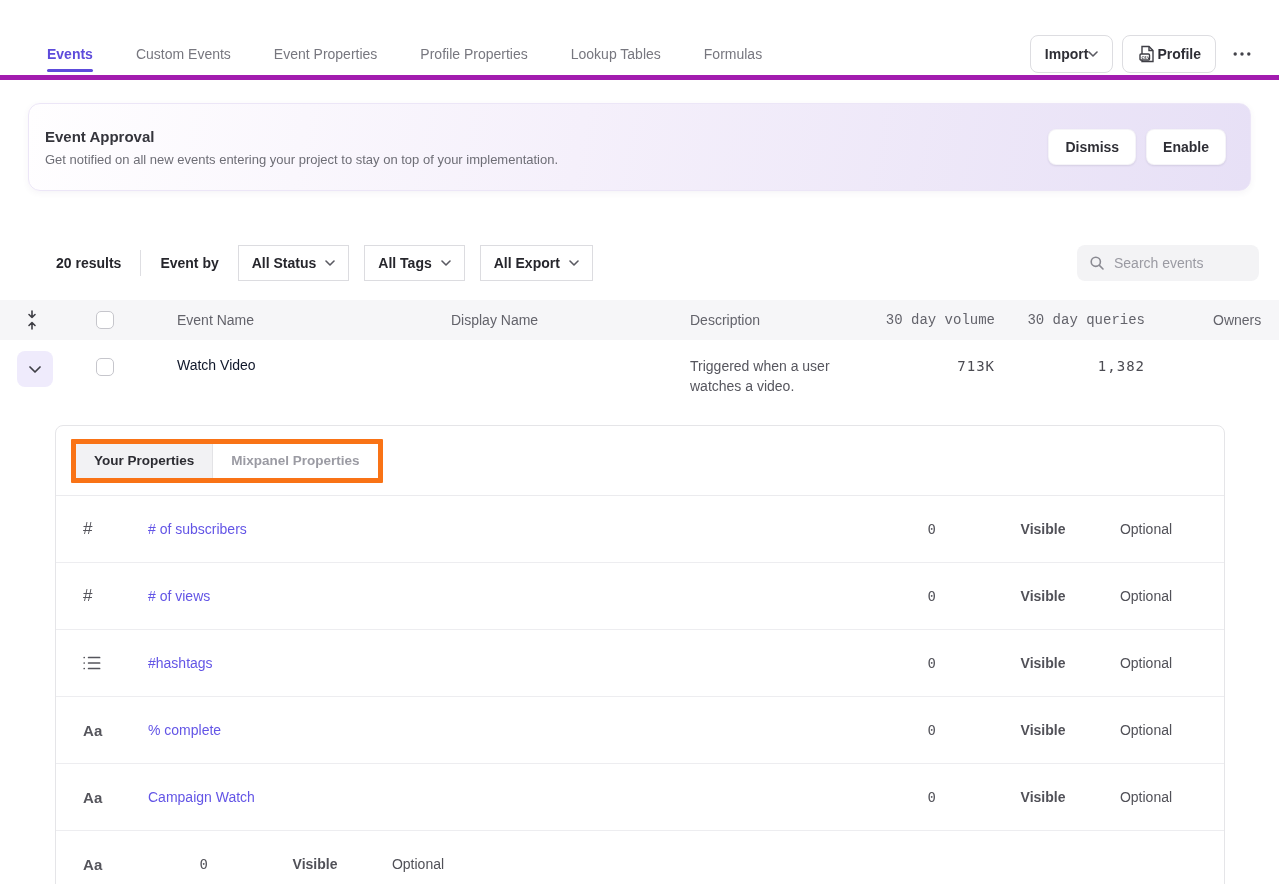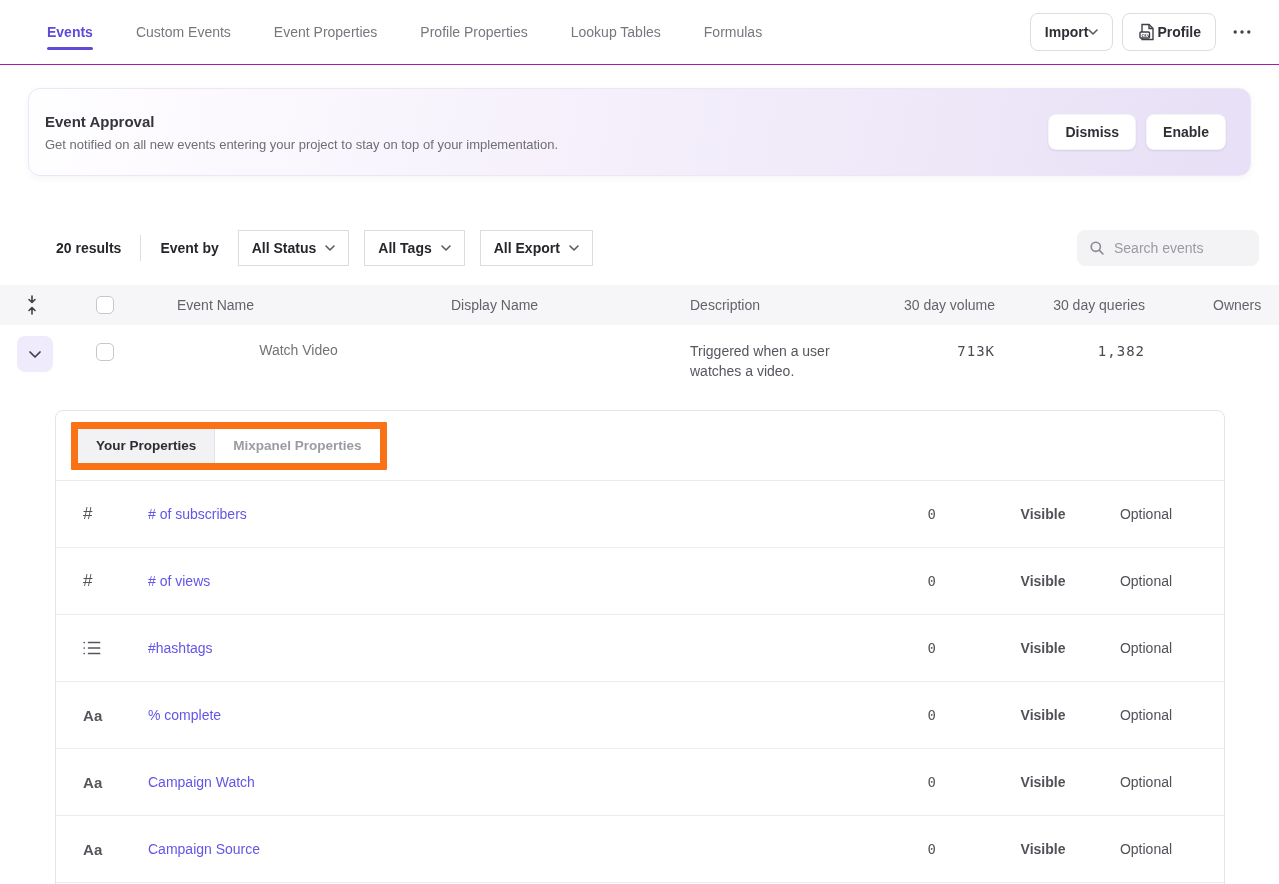--- a/index.html
+++ b/index.html
@@ -1,21 +1,21 @@
 <!DOCTYPE html>
 <html><head>
 <meta charset="utf-8">
 <style>
   * { margin:0; padding:0; box-sizing:border-box; }
   html,body { width:1279px; height:884px; overflow:hidden; background:#fff;
     font-family:"Liberation Sans", sans-serif; color:#3c3c43; }
 
   
-  .topnav { display:flex; align-items:center; height:65px; border-bottom:1px solid #a21caf;
-    padding:0 20px 0 47px; background:#fff; }
+  .topnav { display:flex; align-items:center; height:48px; border-bottom:5px solid #a21caf;
+    padding:0 20px 0 47px; background:#fff;margin-top:32px; }
   .tabs { display:flex; gap:43px; align-items:center; }
   .tab { font-size:14px; font-weight:500; color:#77777f; cursor:pointer; position:relative; white-space:nowrap; }
   .tab.active { color:#5d4bdb; font-weight:700; }
   .tab.active::after { content:""; position:absolute; left:0; right:0; top:calc(100% + 7px);
     height:3px; border-radius:3px; background:#5d4bdb; }
   .nav-actions { margin-left:auto; display:flex; align-items:center; gap:9px; }
   .btn { display:inline-flex; align-items:center; gap:0; border:1px solid #dddde1; border-radius:8px;
     background:#fff; padding:0 14px; height:38px; font-size:14px; font-weight:600; color:#2f2f36; cursor:pointer; }
   .more-btn { padding:4px 8px; cursor:pointer; display:inline-flex; }
 
@@ -43,44 +43,44 @@
     display:flex; align-items:center; padding:0 12px; gap:9px; }
   .search input { border:none; background:transparent; outline:none; font-size:14px; color:#3c3c43;
     width:100%; font-family:inherit; }
   .search input::placeholder { color:#9a9aa2; }
 
   
   .grid-cols { display:grid; grid-template-columns:64px 67px 259px 224px 191px 115px 140px 128px 1fr;gap:15px; }
   .thead { margin-top:19px; height:40px; background:#f6f6f8; align-items:center;
     font-size:14px; font-weight:500; color:#63636b; }
   .pl16 { padding-left:16px; }
-  .t-right { text-align:right; }
+  .t-right { text-align:right;font-family:Liberation Mono, monospace; }
   .th-queries { padding-right:5px; }
   .th-owners { padding-left:48px; }
   .collapse-cell { display:flex; justify-content:center; }
   .checkbox { width:18px; height:18px; border:1.5px solid #c6c6cc; border-radius:5px; background:#fff;
     margin-left:17px; cursor:pointer; }
   .thead .checkbox { margin-top:0; }
 
   .trow { height:75px; align-items:start; font-size:14px; background:#fff; }
   .expand-btn { width:36px; height:36px; background:#efebfc; border-radius:8px; margin:11px 0 0 17px;
     display:flex; align-items:center; justify-content:center; cursor:pointer; }
   .trow .checkbox { margin-top:18px; }
-  .event-link { padding:17px 0 0 16px; color:#737373; cursor:pointer;text-align:center; }
+  .event-link { padding:17px 0 0 16px; color:#0f172a; cursor:pointer; }
   .desc { padding:16px 0 0 16px; color:#56565e; line-height:20px; max-width:180px; }
   .num { font-family:"DejaVu Sans Mono", monospace; color:#4b4b52; letter-spacing:1px; }
   .cell-vol { padding-top:18px; }
   .cell-q { padding-top:18px; padding-right:5px; }
   .row-more { padding-top:15px; display:flex; justify-content:center; cursor:pointer; }
 
   
   .panel { margin:10px 0 0 55px; width:1170px; border:1px solid #e5e5e8; border-radius:8px;
     background:#fff; height:560px; }
   .panel-head { height:70px; border-bottom:1px solid #ebebee; display:flex; align-items:center; padding:0 15px; }
-  .seg-group { display:inline-flex; border:7px solid #f97316; border-radius:1px; overflow:hidden; }
+  .seg-group { display:inline-flex; border:5px solid #f97316; border-radius:1px; overflow:hidden; }
   .seg { height:34px; display:inline-flex; align-items:center; padding:0 18px; font-size:13.5px;
     font-weight:600; cursor:pointer; white-space:nowrap; }
   .seg.active { background:#f2f2f4; color:#2c2c32; border-right:1px solid #e3e3e6; }
   .seg.inactive { color:#9b9ba3; background:#fff; }
 
   .prow { height:67px; display:flex; align-items:center; border-bottom:1px solid #ededf0; font-size:14px; }
   .picon { width:92px; padding-left:27px; color:#55555c; display:flex; align-items:center; }
   .g-num { font-size:17px; font-weight:500; }
   .g-text { font-size:15px; font-weight:600; letter-spacing:0.2px; }
   .pname { flex:1; color:#6355e6; cursor:pointer; }
@@ -290,18 +290,17 @@
     <div class="pname">Campaign Watch</div>
     <div class="pzero">0</div>
     <div class="pvis">Visible</div>
     <div class="popt">Optional</div>
   </div>
 
   <div class="prow">
     <div class="picon">
         <span class="g-text">Aa</span>
       </div>
-    <div class="pname">Campaign Source</div>
     <div class="pzero">0</div>
     <div class="pvis">Visible</div>
     <div class="popt">Optional</div>
   </div>
 </div>
 
 </body></html>

